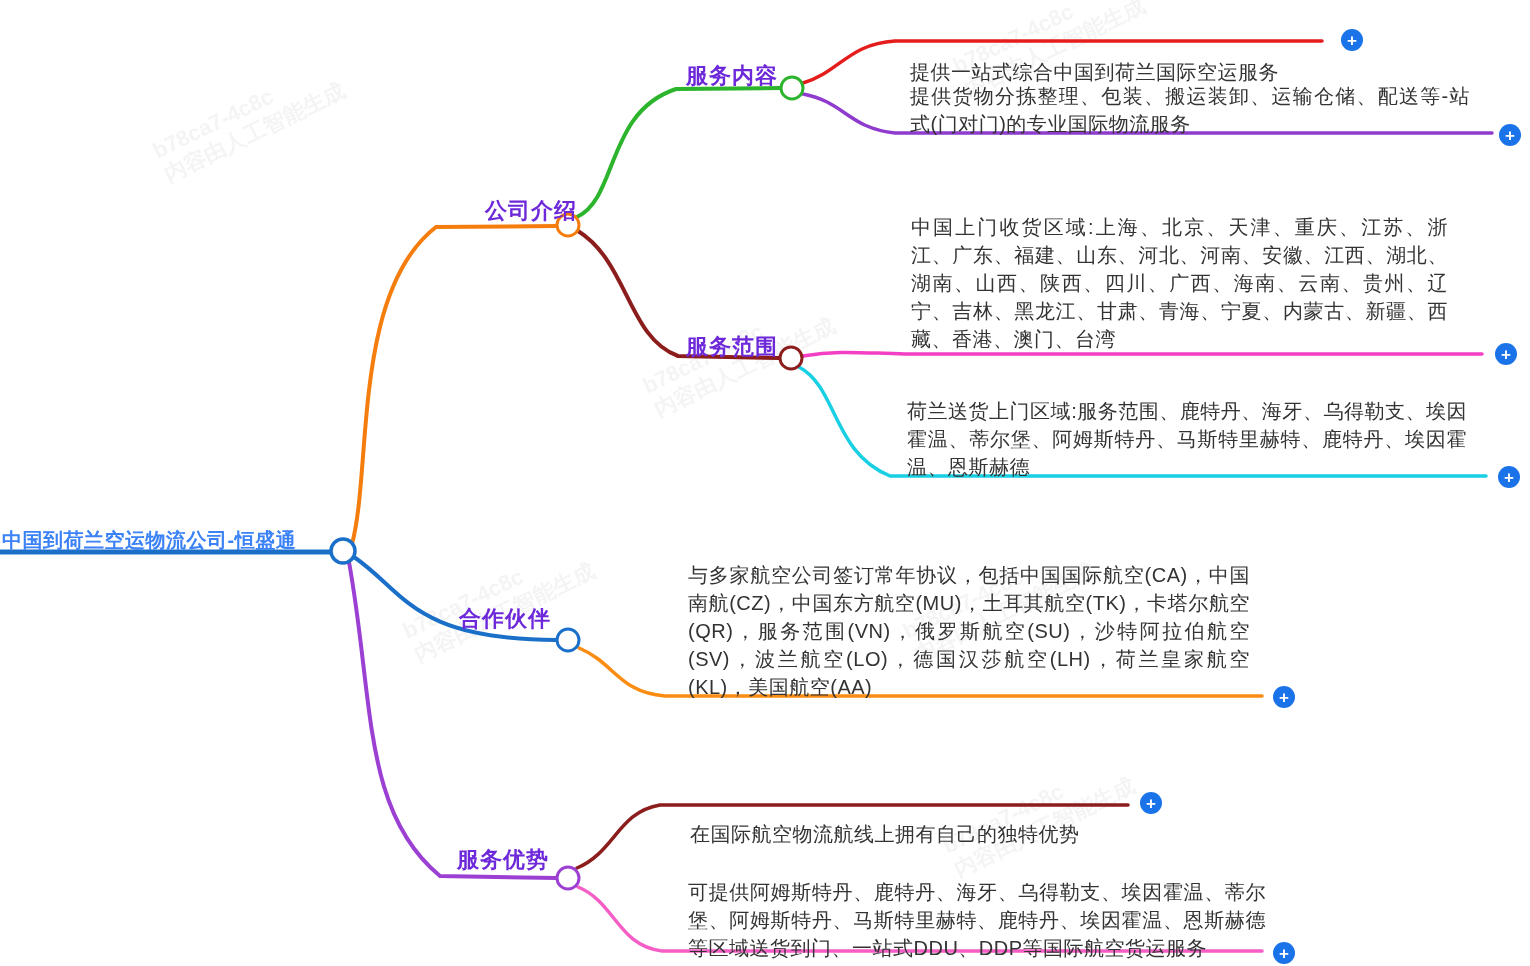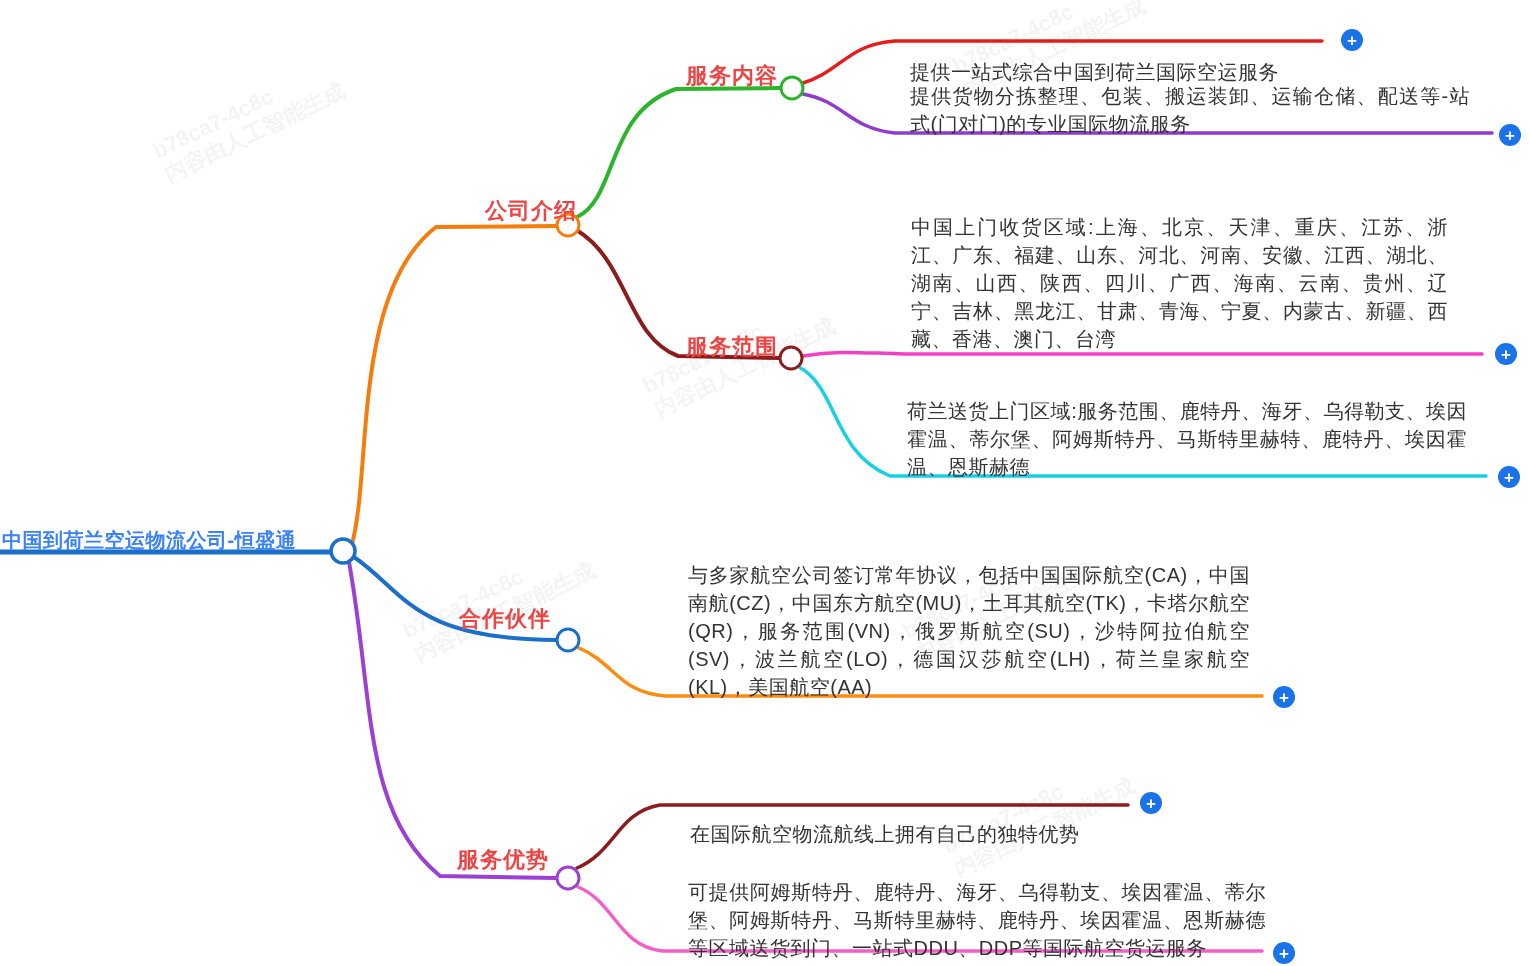--- a/index.html
+++ b/index.html
@@ -18,21 +18,21 @@
     position: absolute;
     left: 0; top: 0;
     width: 1530px; height: 966px;
     z-index: 1;
   }
 
   .node-label {
     position: absolute;
     z-index: 2;
     font-weight: 700;
-    color: #ef4444;
+    color: #6d28d9;
     font-size: 22px;
     letter-spacing: 1px;
     white-space: nowrap;
   }
 
   .root-label {
     position: absolute;
     z-index: 2;
     font-weight: 700;
     color: #3b82f6;

